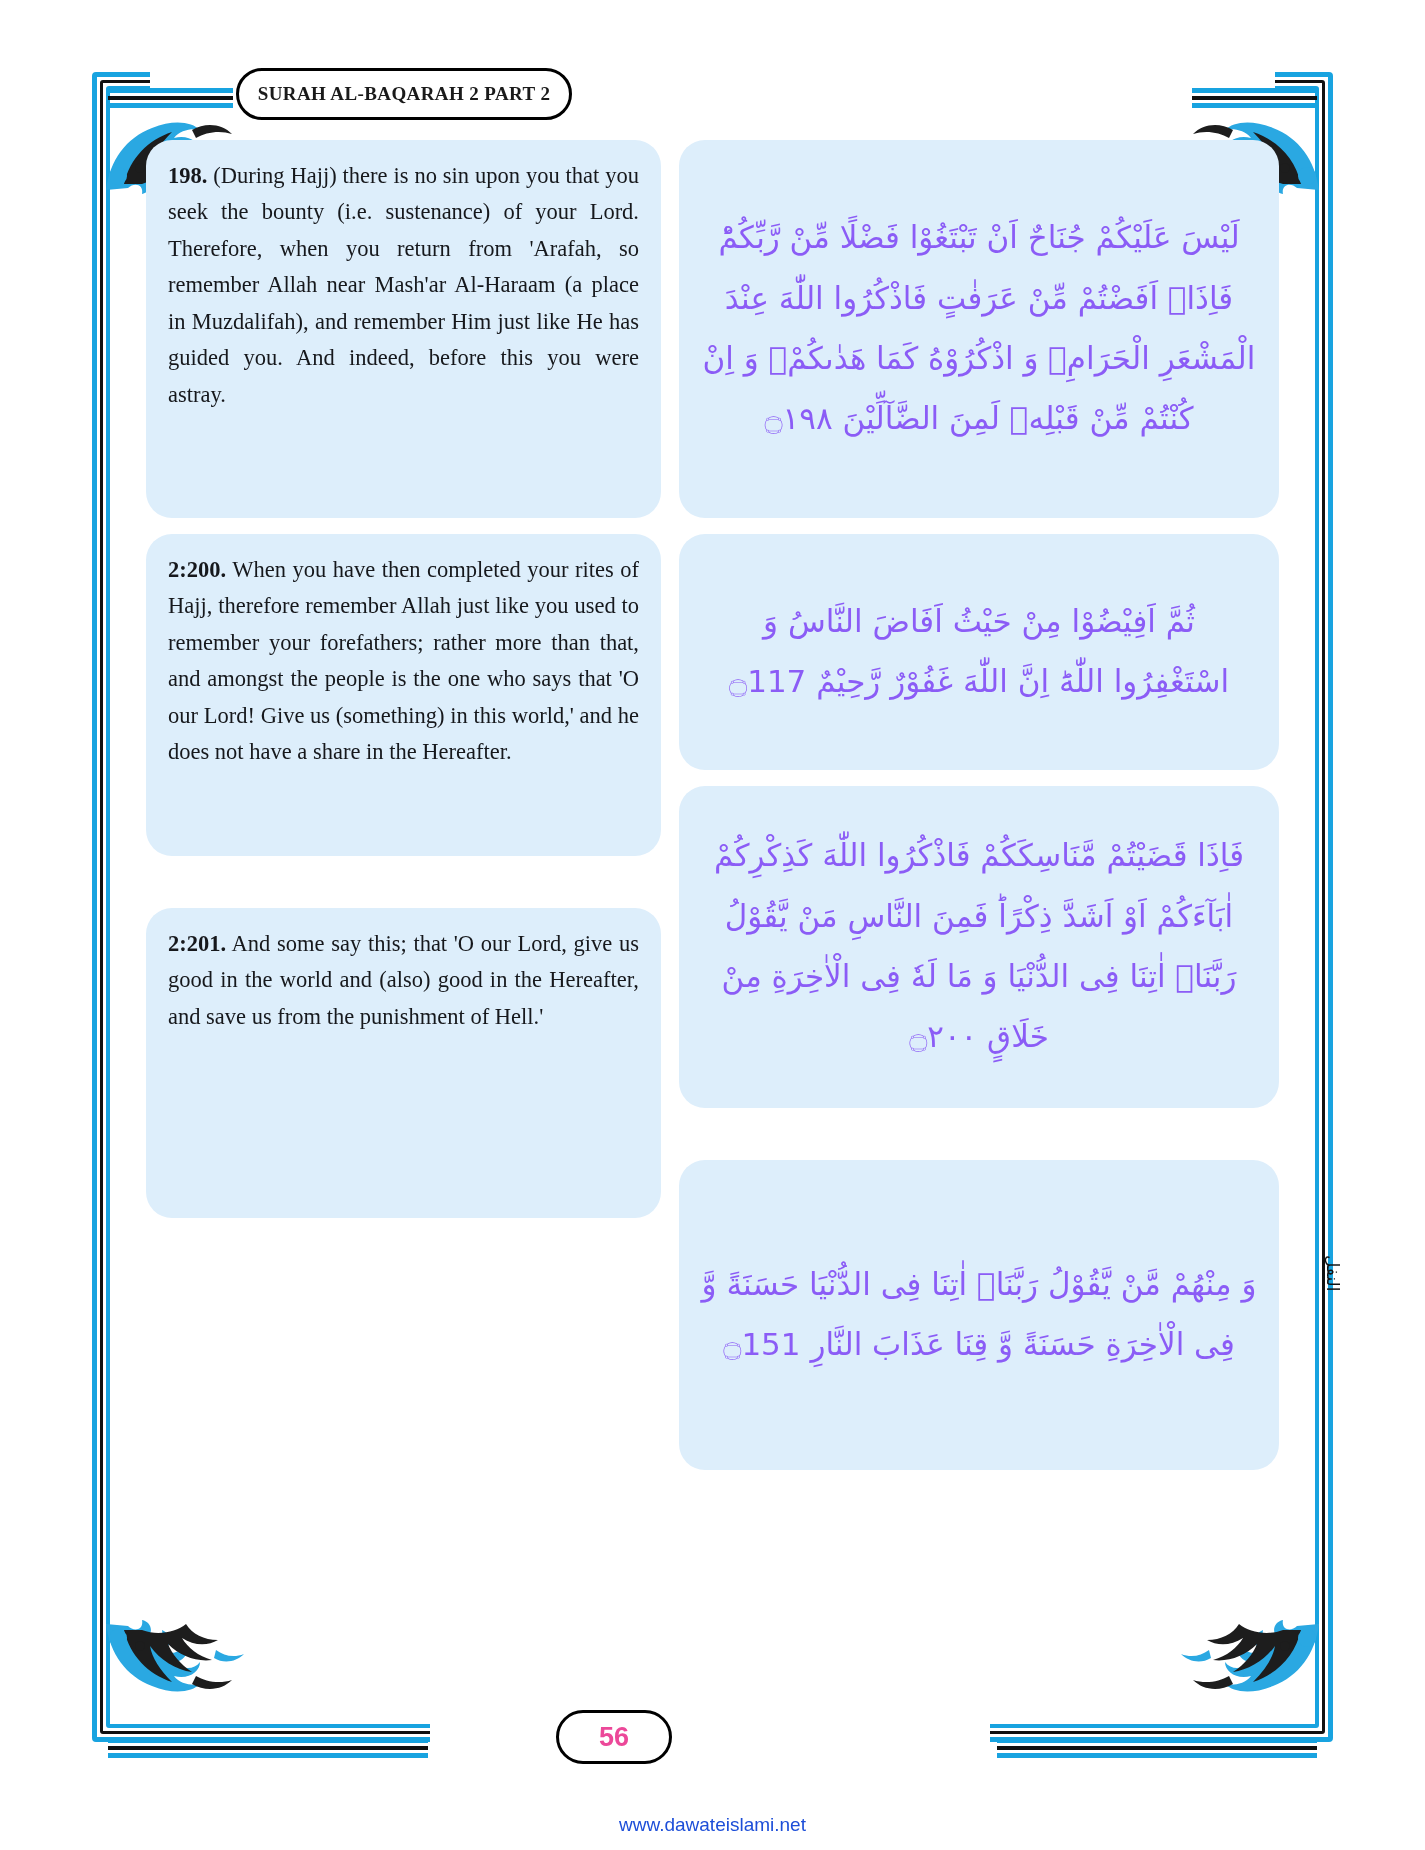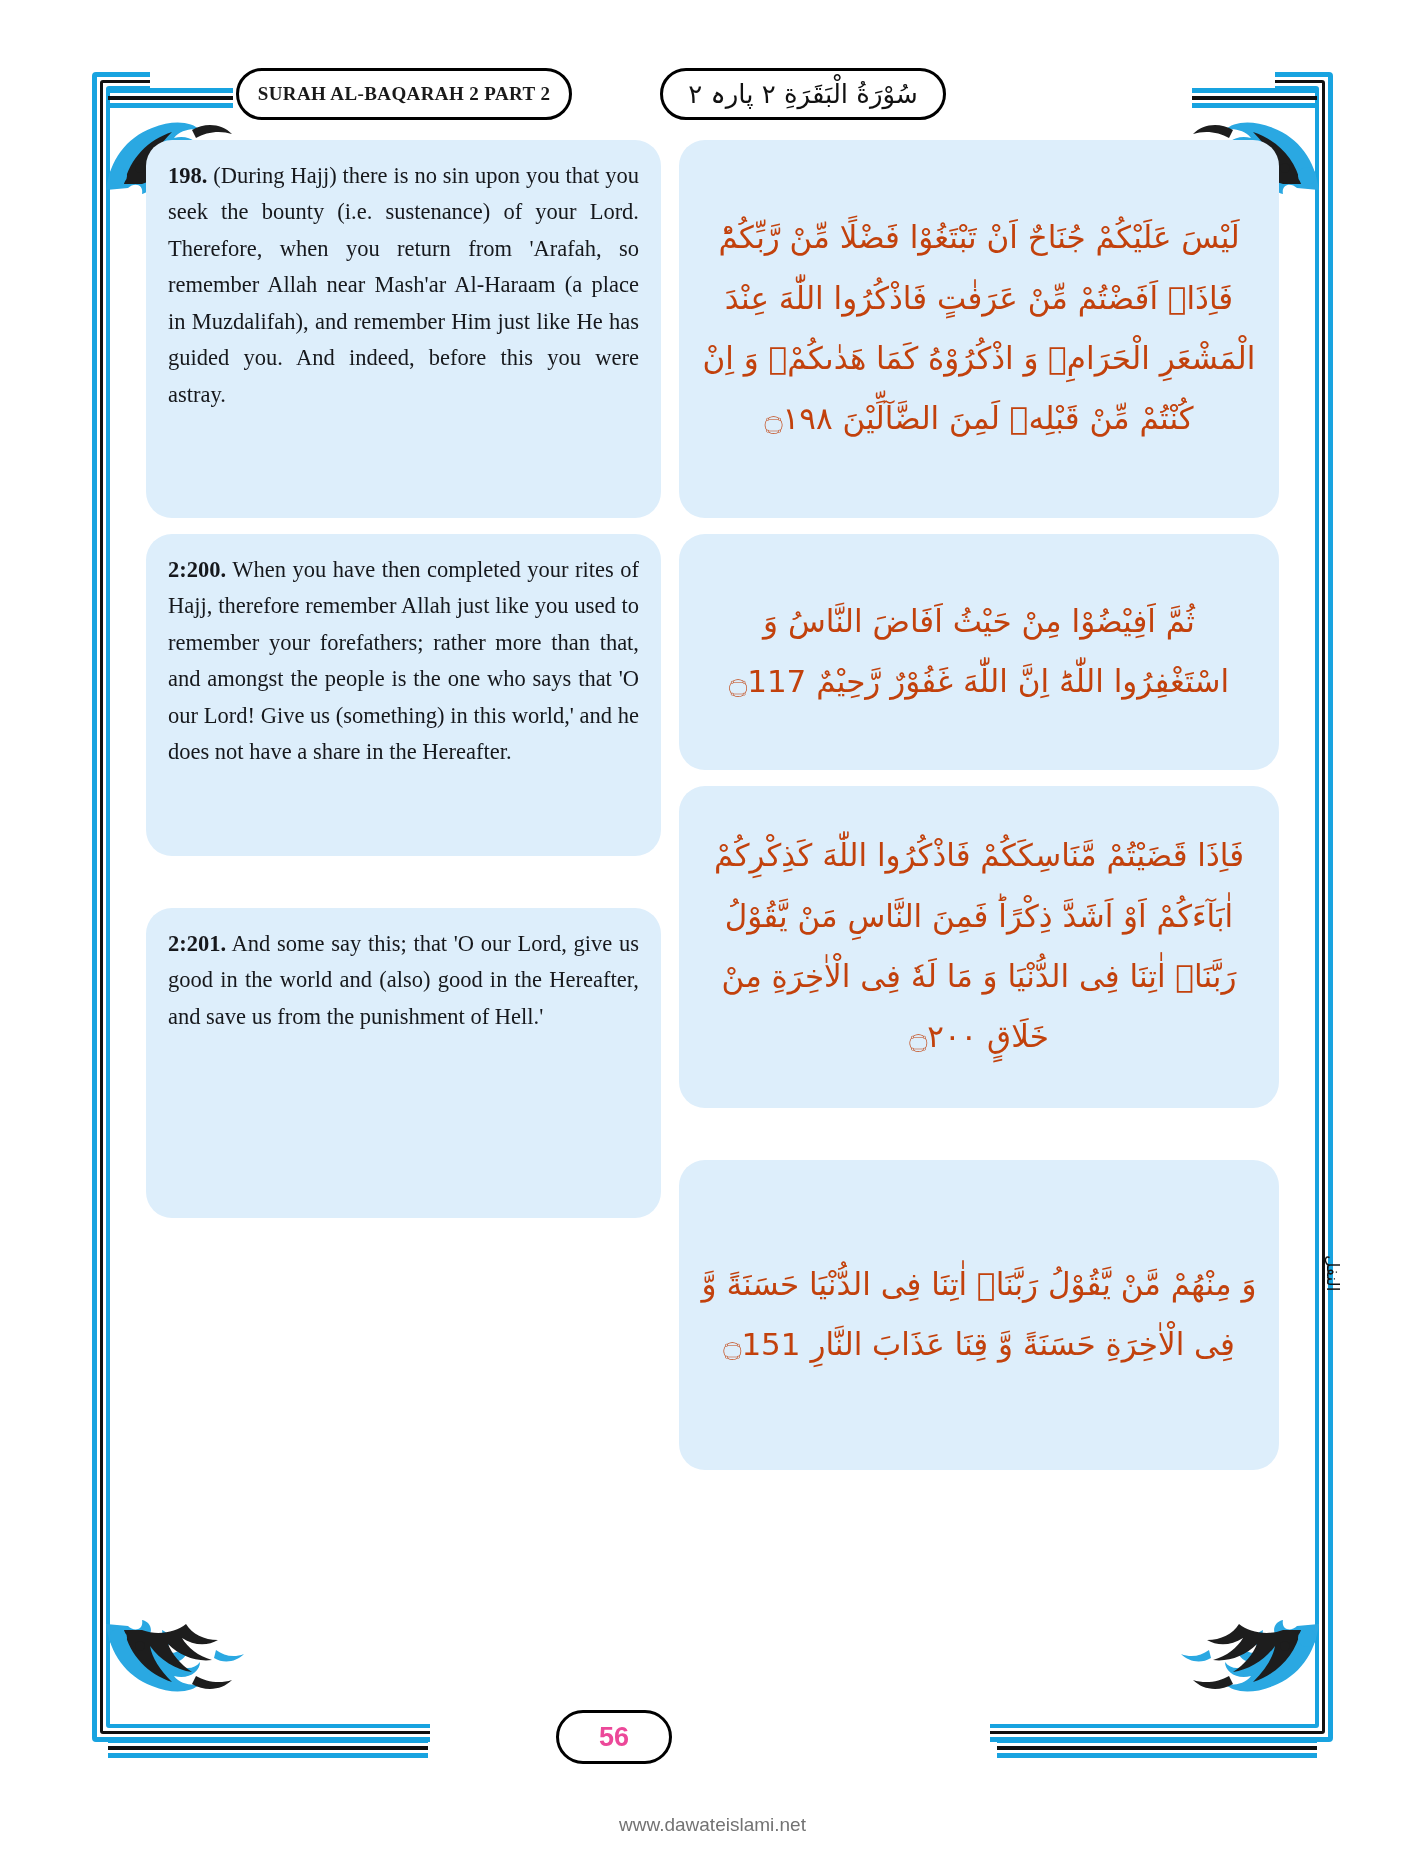--- a/index.html
+++ b/index.html
@@ -58,21 +58,21 @@
      display:flex;gap:18px;}
   .col{display:flex;flex-direction:column;gap:16px;}
   .col-en{width:515px;}
   .col-ar{flex:1;}
 
   .vbox{background:#ddeefb;border-radius:26px;padding:18px 22px 20px 22px;}
   .vbox-en{font-size:22.5px;line-height:1.62;color:#16181c;text-align:justify;
      text-justify:inter-word;-moz-text-align-last:left;text-align-last:left;
      hyphens:none;}
   .vbox-en .vn{font-weight:bold;}
-  .vbox-ar{direction:rtl;text-align:center;color:#c2410c;
+  .vbox-ar{direction:rtl;text-align:center;color:#8b5cf6;
      font-family:"DejaVu Sans", sans-serif;font-size:31px;line-height:1.95;
      display:flex;align-items:center;justify-content:center;}
   .vbox-ar .artxt{width:100%;}
   .h198{height:378px;}
   .h199{height:236px;}
   .h200{height:322px;}
   .h201{height:310px;margin-top:36px;}
 
   .col-en .vbox{box-sizing:border-box;}
   .col-ar .vbox{box-sizing:border-box;}
@@ -80,21 +80,21 @@
   
   .side-note{position:absolute;right:82px;top:1255px;width:40px;
      writing-mode:vertical-rl;text-orientation:mixed;direction:rtl;
      font-family:"DejaVu Sans", sans-serif;font-size:17px;color:#111;
      letter-spacing:1px;}
 
   
   .footer-ar{position:absolute;left:0;right:0;bottom:46px;text-align:center;
      font-family:"DejaVu Sans", sans-serif;font-size:27px;color:#111;direction:rtl;}
   .footer-url{position:absolute;left:0;right:0;bottom:14px;text-align:center;
-     font-family:"Liberation Sans", sans-serif;font-size:19px;color:#737373;}
+     font-family:"Liberation Sans", sans-serif;font-size:19px;color:#1d4ed8;}
 
   .leaf{fill:#1d1d1d;}
   .leafblue{fill:#2aa8e2;}
 </style>
 </head>
 <body>
 
 <div class="page">
 
   <div class="frame-outer"></div>
@@ -121,23 +121,20 @@
     </div>
   <div class="rule rule-bot-right">
     <div class="b1"></div>
       <div class="b2"></div>
       <div class="b3"></div>
     </div>
 
   <div class="pill pill-en">
     <span class="txt">SURAH AL-BAQARAH 2 PART 2</span>
   </div>
-  <div class="pill pill-ar">
-    <span class="txt">سُوْرَةُ الْبَقَرَةِ ٢ پارہ ٢</span>
-  </div>
 
   <div class="corner c-tl">
     <svg viewBox="0 0 150 130" width="150" height="130" aria-hidden="true">
       <path class="leafblue" d="M10,118 C14,88 30,66 56,56 C78,47 96,50 104,58 C96,56 84,58 78,66 C92,62 104,70 104,80 C98,72 86,72 80,80 C90,82 94,92 88,100 C86,90 76,86 68,92 C76,96 76,108 66,112 C68,102 58,98 50,104 C58,108 56,120 46,122 C48,112 38,110 32,116 Z"></path>
       <path class="leaf" d="M28,112 C34,86 52,68 76,60 C64,72 56,84 54,96 C64,82 80,72 96,70 C84,78 76,88 72,98 C84,86 100,80 116,82 C102,86 92,94 86,104 C98,96 112,96 122,102 C108,102 96,108 90,118 C80,110 62,106 46,112 Z"></path>
       <circle class="leafblue" cx="22" cy="104" r="9"></circle>
       <circle class="leaf" cx="44" cy="96" r="5"></circle>
       <path class="leafblue" d="M118,84 C128,78 140,80 148,88 C138,84 128,86 120,92 Z"></path>
       <path class="leaf" d="M96,58 C110,50 126,52 136,62 C124,58 110,60 100,66 Z"></path>
     </svg>

